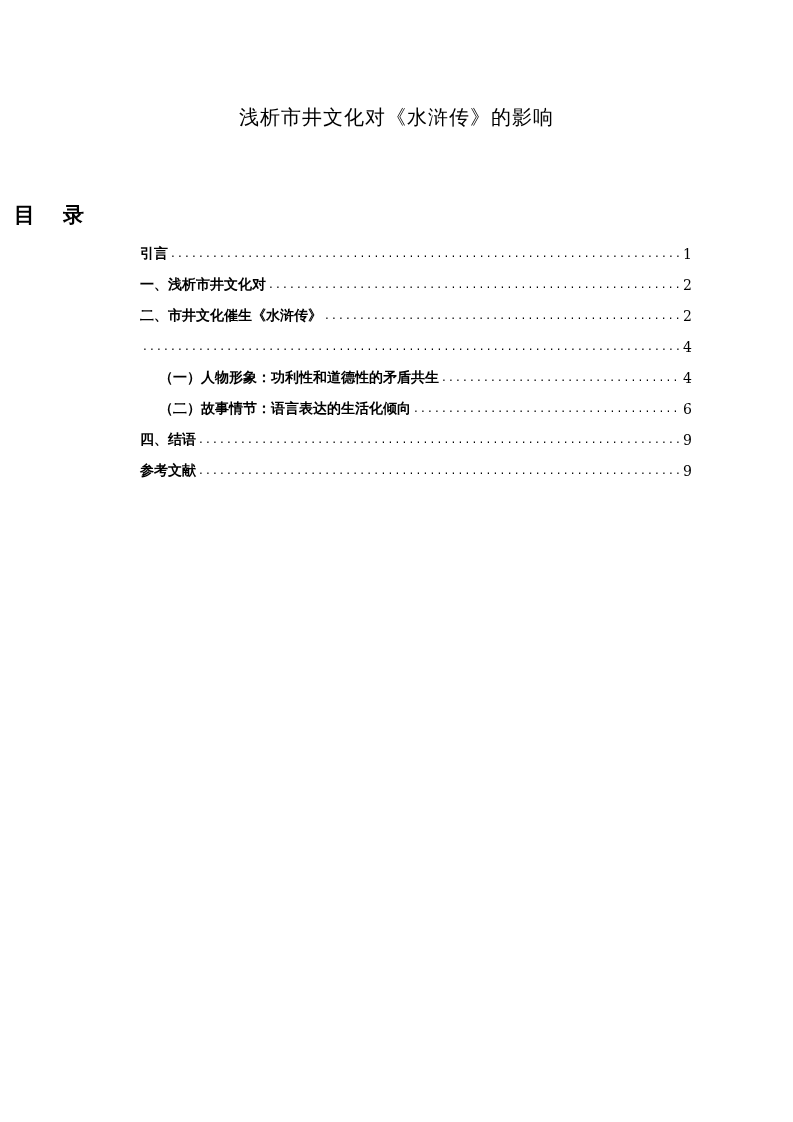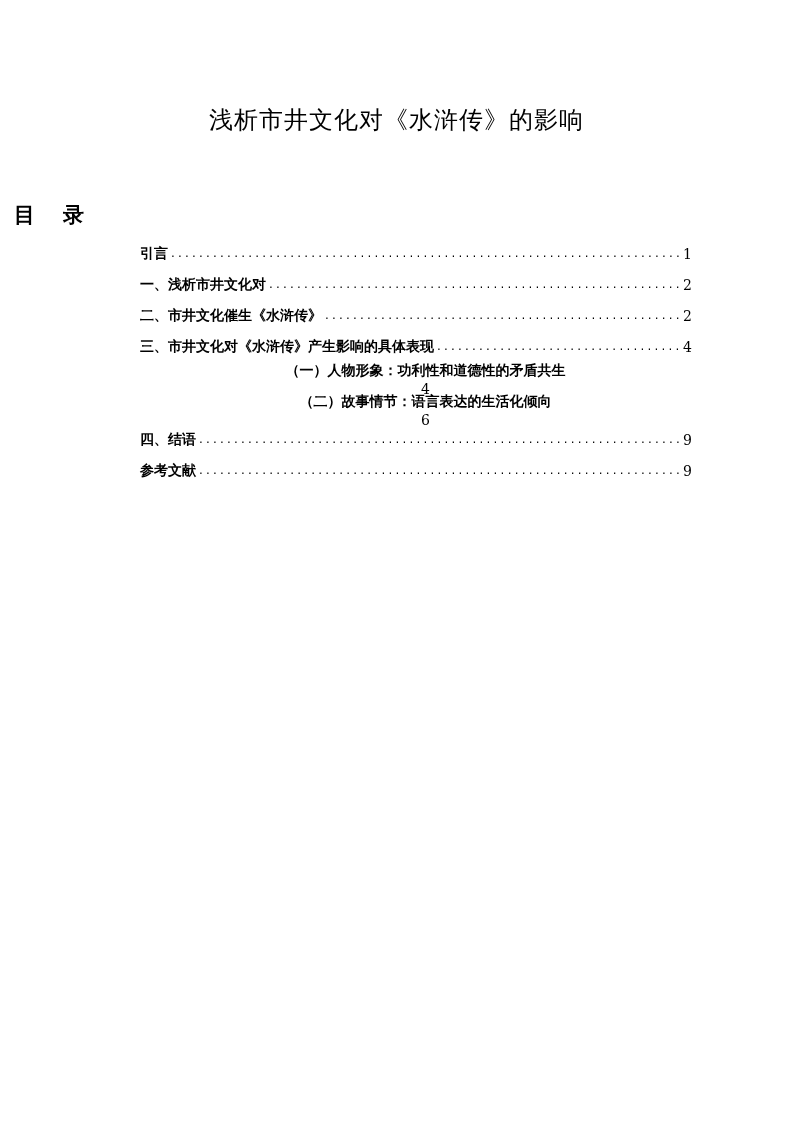--- a/index.html
+++ b/index.html
@@ -1,25 +1,25 @@
 <!DOCTYPE html>
 <html><head>
 <meta charset="utf-8">
 <style>
   html, body { margin: 0; padding: 0; background: #ffffff; }
   body { width: 793px; height: 1122px; position: relative; overflow: hidden;
          font-family: "DejaVu Sans", "Liberation Sans", sans-serif; color: #000; }
   .doc-title { position: absolute; top: 104px; left: 0; width: 793px; text-align: center;
-               font-size: 24px; letter-spacing: 1px; }
+               font-size: 20px; letter-spacing: 1px; }
   .toc-heading { position: absolute; top: 201px; left: 0; width: 793px; text-align: left;
                  font-size: 21px; font-weight: bold; }
   .toc-heading span { margin: 0 14px; }
   .toc-list { position: absolute; top: 238px; left: 140px; width: 552px; }
   .toc-row { display: flex; align-items: center; height: 31px; font-size: 14px; font-weight: bold; cursor: pointer; }
-  .toc-row.sub { padding-left: 19px; flex-direction: column; }
+  .toc-row.sub { padding-left: 19px; }
   .toc-label { white-space: nowrap; }
   .toc-dots { flex: 1; overflow: hidden; white-space: nowrap; font-weight: normal;
               margin: 0 4px 0 3px; letter-spacing: 3.2px; font-size: 12px; line-height: 14px; padding-bottom: 1px; }
   .toc-dots::before { content: "........................................................................................................................................................"; }
   .toc-page { font-family: "DejaVu Serif", "Liberation Serif", serif; font-weight: normal; font-size: 14px; }
 </style>
 </head>
 <body>
 
 <div class="doc-title">浅析市井文化对《水浒传》的影响</div>
@@ -38,21 +38,20 @@
     <span class="toc-label">一、浅析市井文化对</span>
     <span class="toc-dots"></span>
     <span class="toc-page">2</span>
   </div>
   <div class="toc-row">
     <span class="toc-label">二、市井文化催生《水浒传》</span>
     <span class="toc-dots"></span>
     <span class="toc-page">2</span>
   </div>
   <div class="toc-row">
-    <span class="toc-label">三、市井文化对《水浒传》产生影响的具体表现</span>
     <span class="toc-dots"></span>
     <span class="toc-page">4</span>
   </div>
   <div class="toc-row sub">
     <span class="toc-label">（一）人物形象：功利性和道德性的矛盾共生</span>
     <span class="toc-dots"></span>
     <span class="toc-page">4</span>
   </div>
   <div class="toc-row sub">
     <span class="toc-label">（二）故事情节：语言表达的生活化倾向</span>

